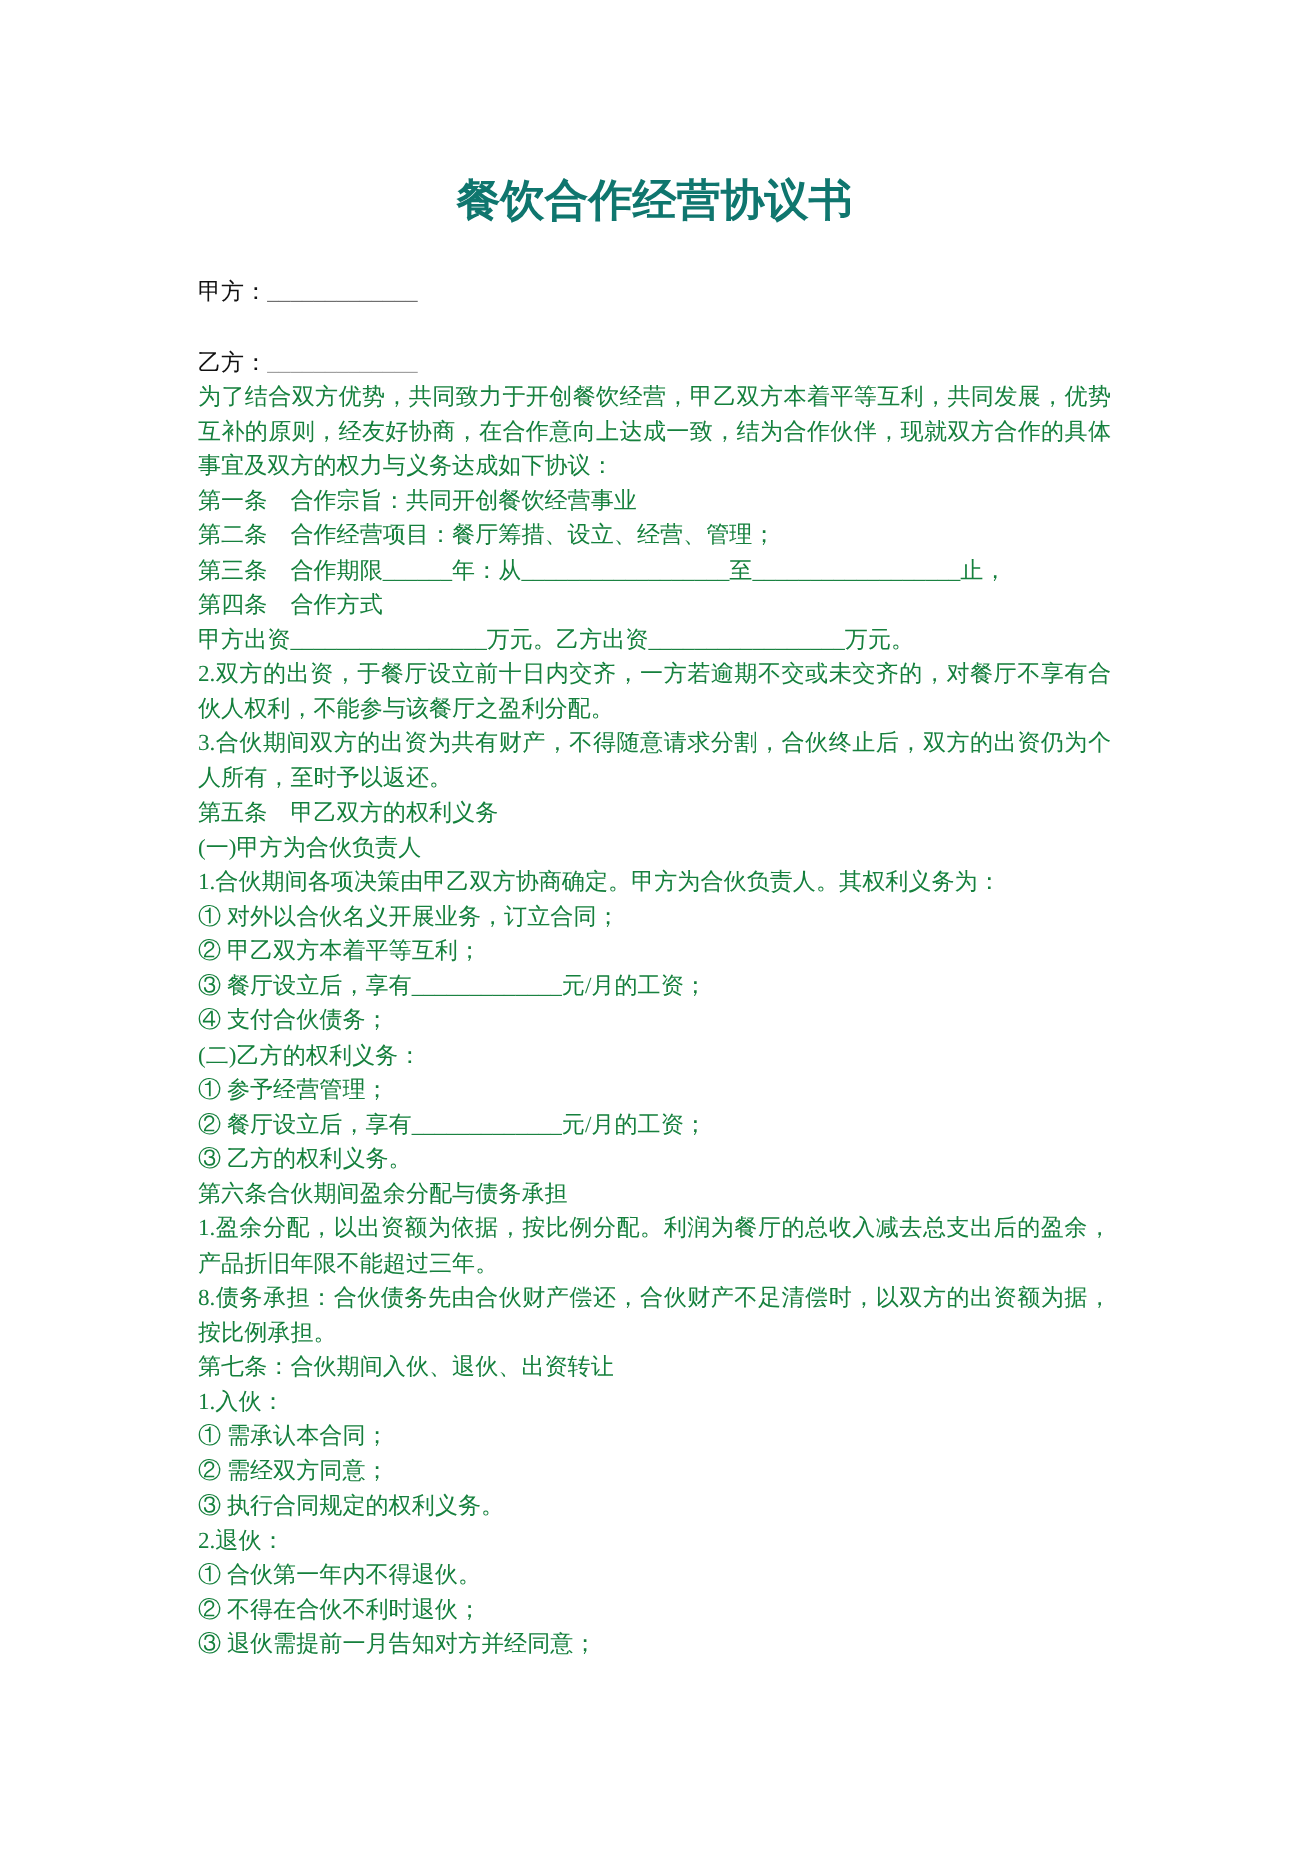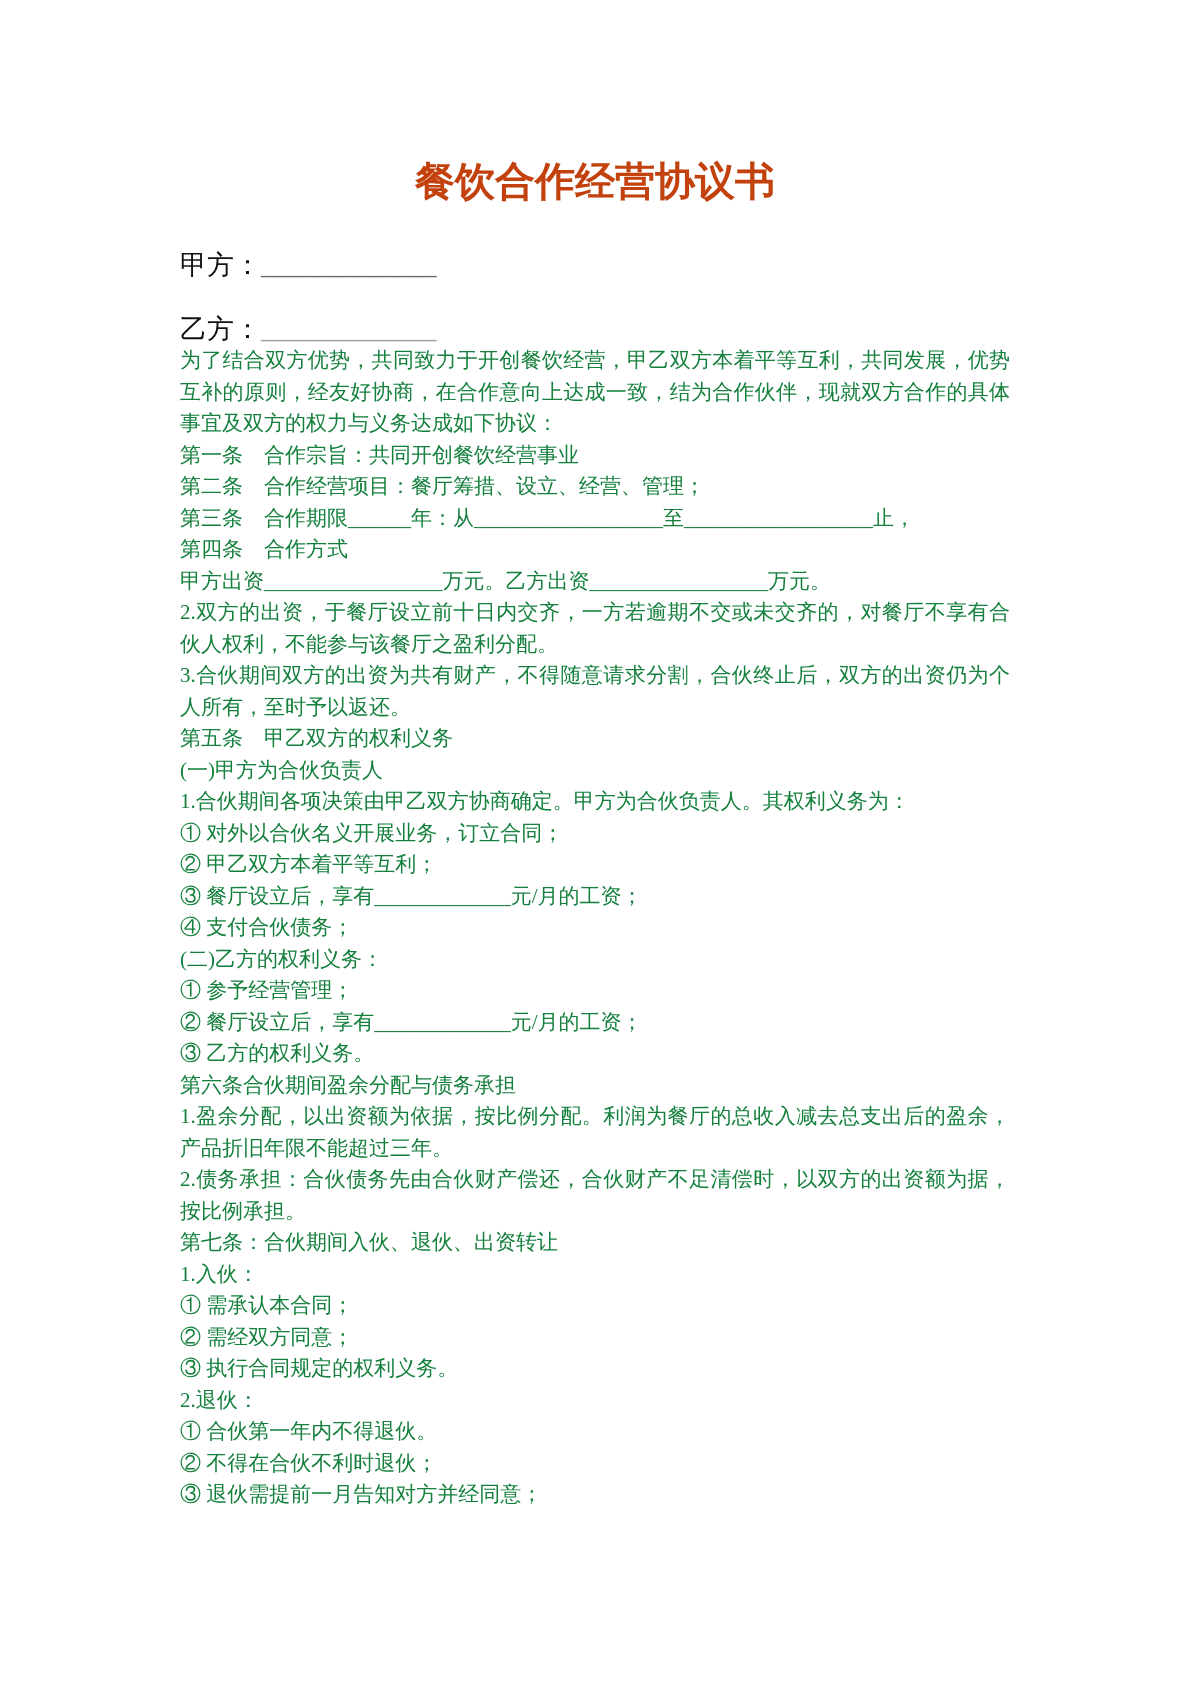--- a/index.html
+++ b/index.html
@@ -21,26 +21,26 @@
     left: 180px;
     top: 0;
     width: 830px;
   }
   .title {
     margin: 157px 0 0 0;
     font-size: 40px;
     line-height: 50px;
     font-weight: bold;
     text-align: center;
-    color: #c2410c;
+    color: #0f766e;
     letter-spacing: 0;
   }
   .party {
     margin: 0;
-    font-size: 27px;
+    font-size: 21px;
     line-height: 31.5px;
     white-space: nowrap;
   }
   .party-a { margin-top: 43px; }
   .party-b { margin-top: 32px; }
   .blank { letter-spacing: 0; }
   .blank-a { color: #6b6b6b; }
   .blank-b { color: #9e9e9e; }
   .doc-body { margin-top: 0; }
   .doc-body p.line {
@@ -78,21 +78,21 @@
         <p class="line">① 对外以合伙名义开展业务，订立合同；</p>
         <p class="line">② 甲乙双方本着平等互利；</p>
         <p class="line">③ 餐厅设立后，享有_____________元/月的工资；</p>
         <p class="line">④ 支付合伙债务；</p>
         <p class="line">(二)乙方的权利义务：</p>
         <p class="line">① 参予经营管理；</p>
         <p class="line">② 餐厅设立后，享有_____________元/月的工资；</p>
         <p class="line">③ 乙方的权利义务。</p>
         <p class="line">第六条合伙期间盈余分配与债务承担</p>
         <p class="line">1.盈余分配，以出资额为依据，按比例分配。利润为餐厅的总收入减去总支出后的盈余，产品折旧年限不能超过三年。</p>
-        <p class="line">2.债务承担：合伙债务先由合伙财产偿还，合伙财产不足清偿时，以双方的出资额为据，按比例承担。</p>
+        <p class="line">8.债务承担：合伙债务先由合伙财产偿还，合伙财产不足清偿时，以双方的出资额为据，按比例承担。</p>
         <p class="line">第七条：合伙期间入伙、退伙、出资转让</p>
         <p class="line">1.入伙：</p>
         <p class="line">① 需承认本合同；</p>
         <p class="line">② 需经双方同意；</p>
         <p class="line">③ 执行合同规定的权利义务。</p>
         <p class="line">2.退伙：</p>
         <p class="line">① 合伙第一年内不得退伙。</p>
         <p class="line">② 不得在合伙不利时退伙；</p>
         <p class="line">③ 退伙需提前一月告知对方并经同意；</p>
       </div>

